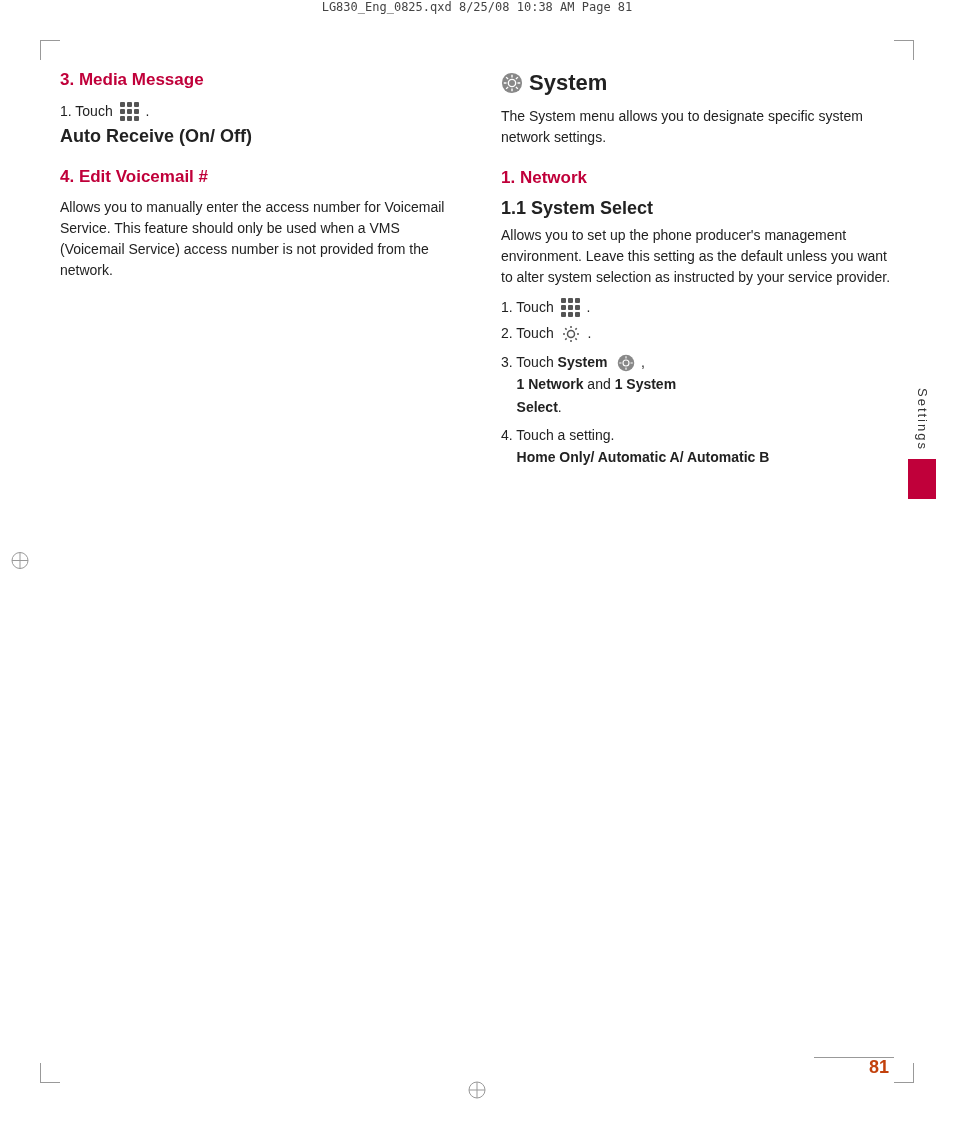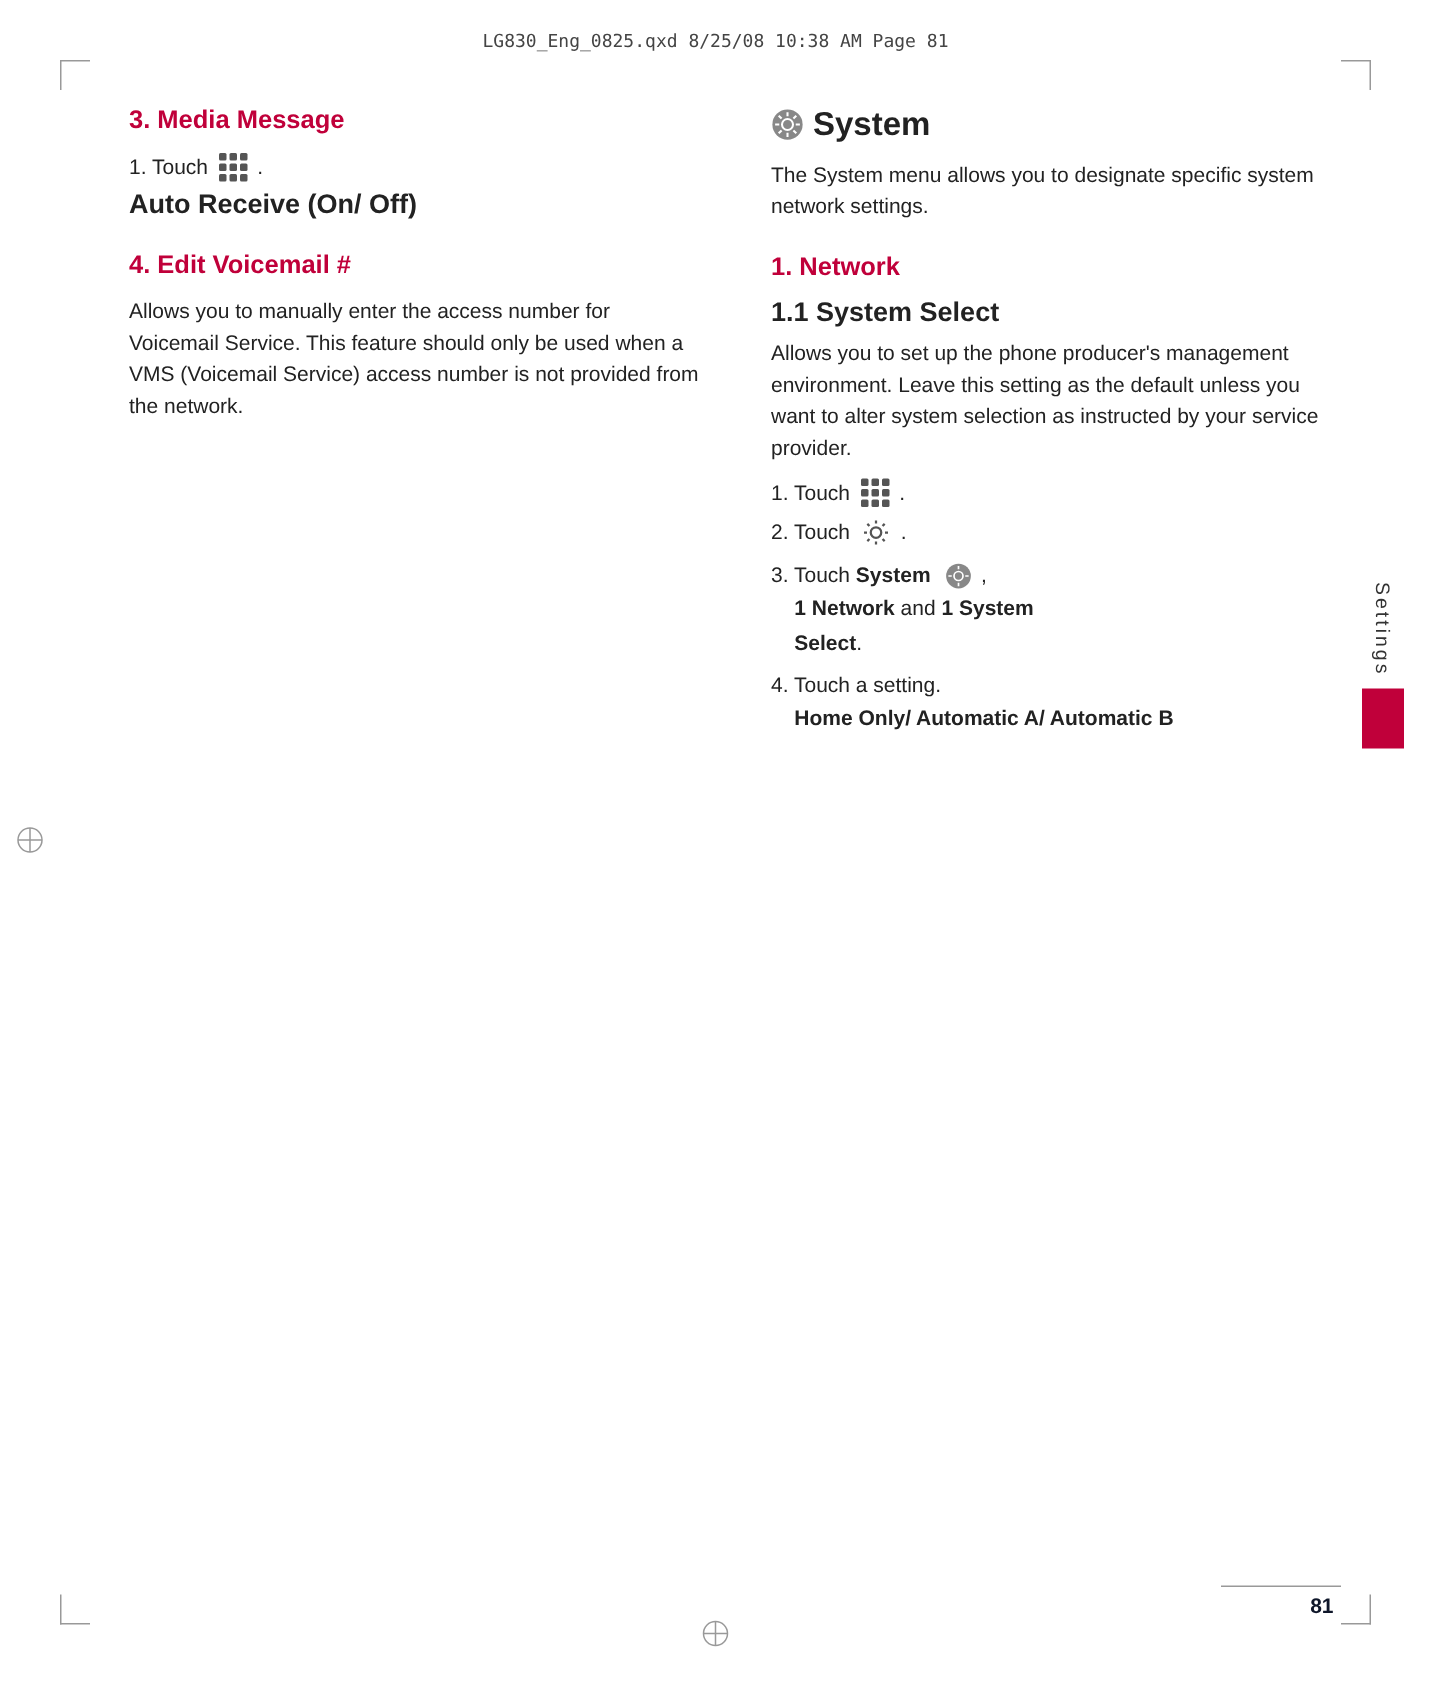--- a/index.html
+++ b/index.html
@@ -10,21 +10,21 @@
       font-family: Arial, sans-serif;
       font-size: 15px;
       color: #222;
       position: relative;
       overflow: hidden;
     }
 
     
     .header-bar {
       position: absolute;
-      top: 20px;
+      top: 0;
       left: 0;
       right: 0;
       text-align: center;
       font-size: 12px;
       color: #444;
       font-family: monospace;
     }
 
     
     .corner-mark {
@@ -40,21 +40,20 @@
     
     .page-content {
       position: absolute;
       top: 70px;
       left: 60px;
       right: 60px;
       bottom: 60px;
       display: flex;
       flex-direction: row;
       gap: 28px;
-      margin-left: 26px;
     }
 
     .left-col {
       flex: 1;
       padding-right: 10px;
     }
 
     .right-col {
       flex: 1;
       padding-left: 10px;
@@ -169,23 +168,23 @@
       width: 28px;
       height: 40px;
       background: #c0003a;
     }
 
     
     .page-number {
       position: absolute;
       bottom: 45px;
       right: 65px;
-      font-size: 14px;
+      font-size: 18px;
       font-weight: bold;
-      color: #0f172a;
+      color: #c2410c;
     }
 
     
     .page-divider {
       position: absolute;
       bottom: 65px;
       right: 60px;
       width: 80px;
       height: 1px;
       background: #999;

